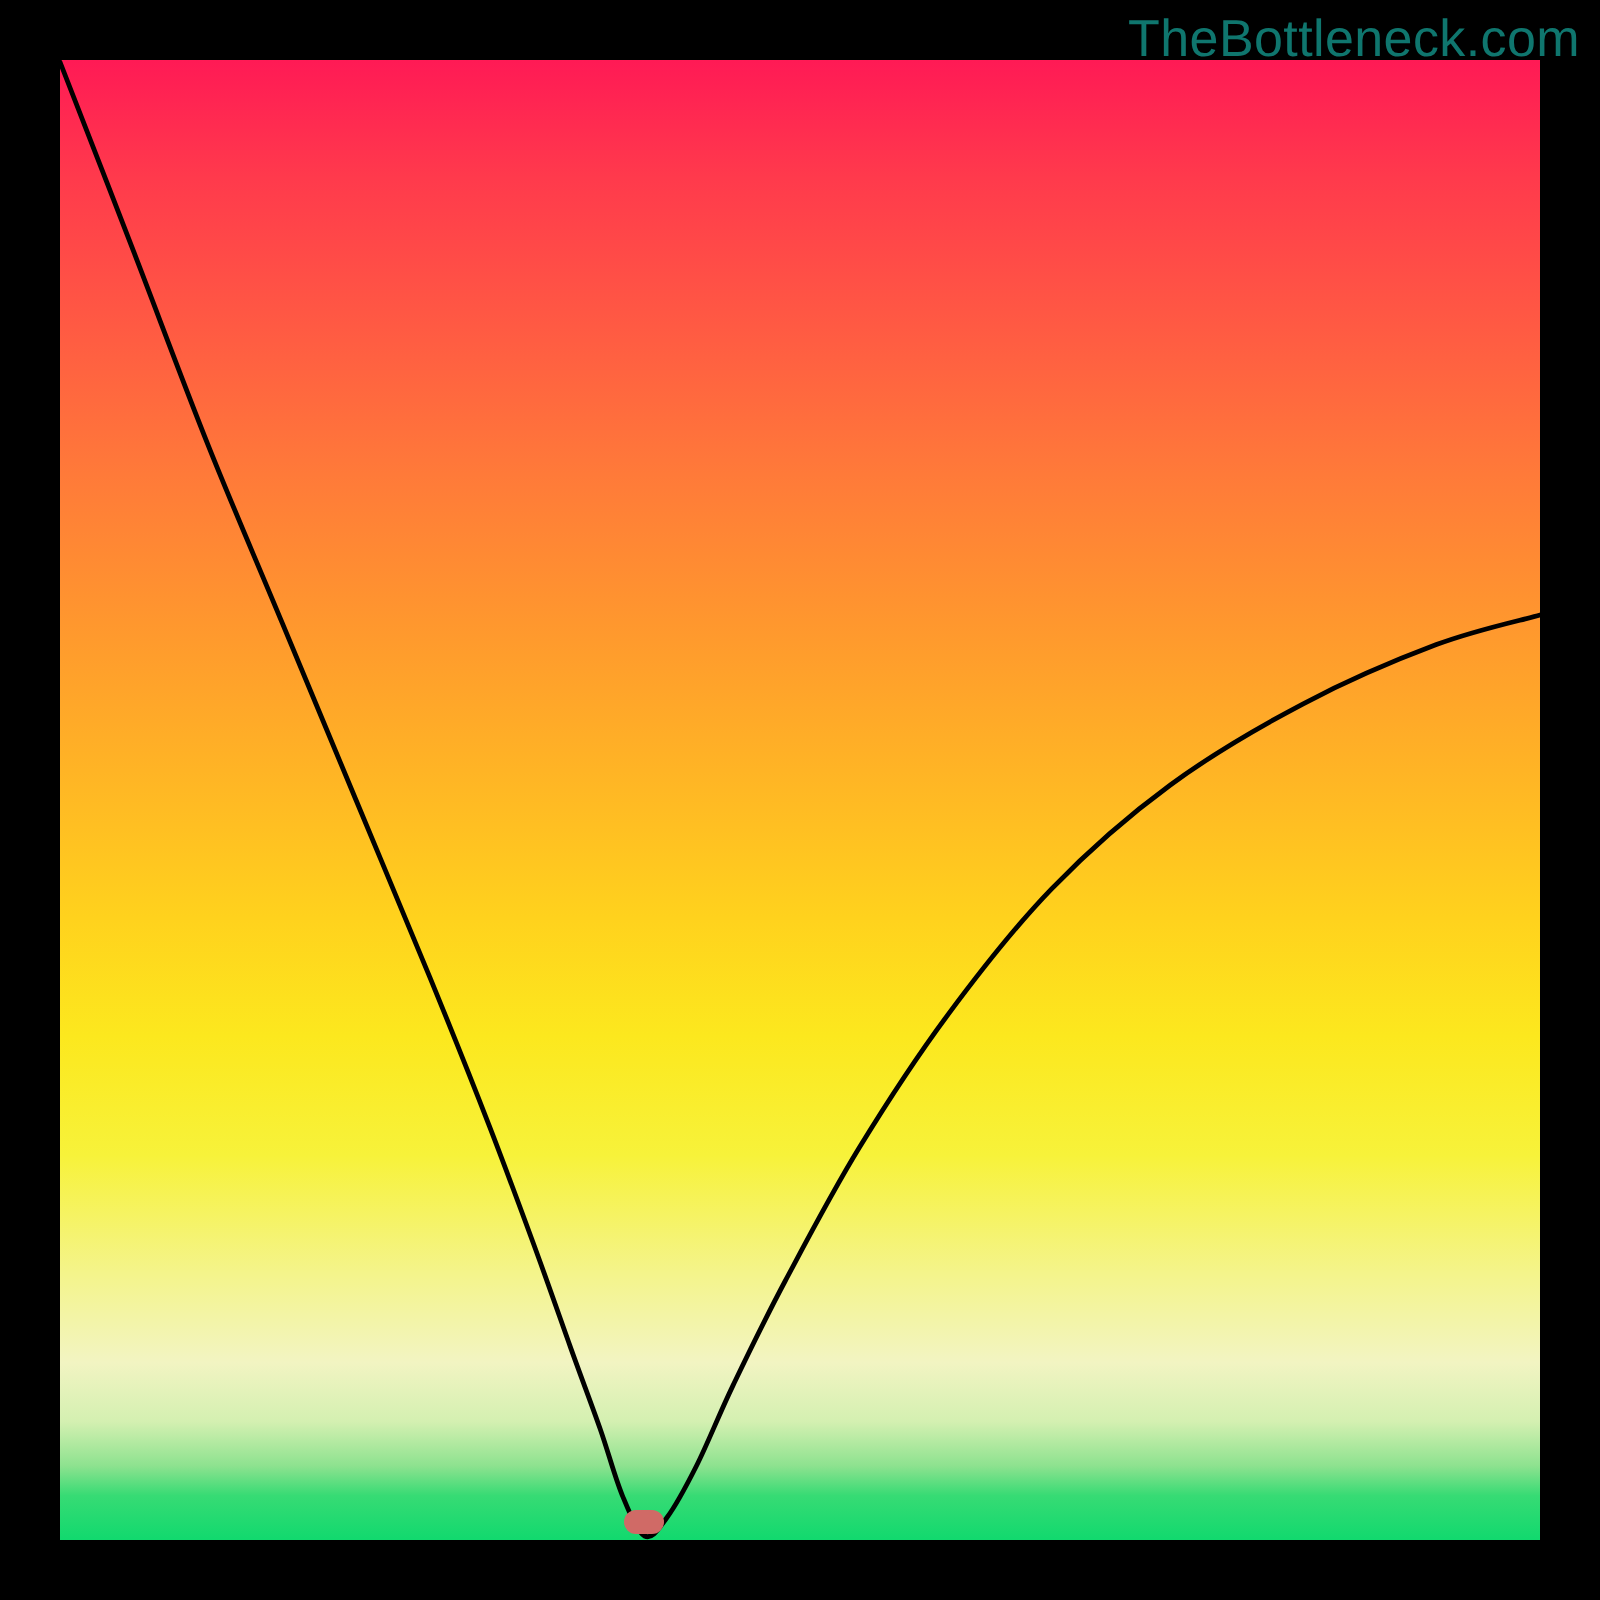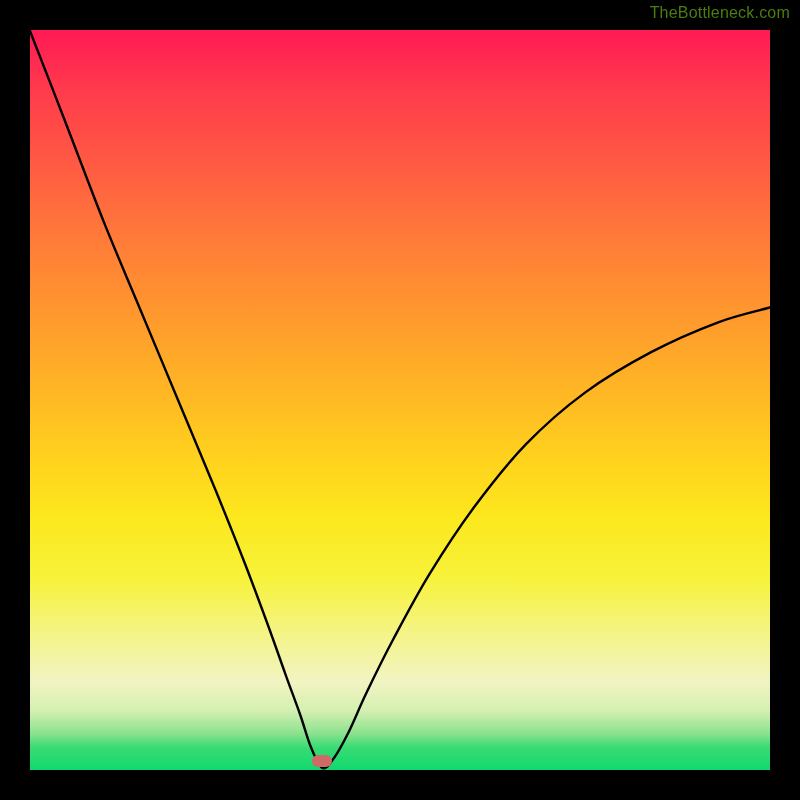--- a/index.html
+++ b/index.html
@@ -14,22 +14,22 @@
   .outer {
     position: relative;
     width: 800px;
     height: 800px;
     background: #000;
   }
   .watermark {
     position: absolute;
     top: 4px;
     right: 10px;
-    color: #4d7c0f;
-    font-size: 16px;
+    color: #0f766e;
+    font-size: 26px;
     font-weight: 500;
     letter-spacing: 0.2px;
     z-index: 10;
   }
   .plot-area {
     position: absolute;
     left: 30px;
     top: 30px;
     width: 740px;
     height: 740px;

